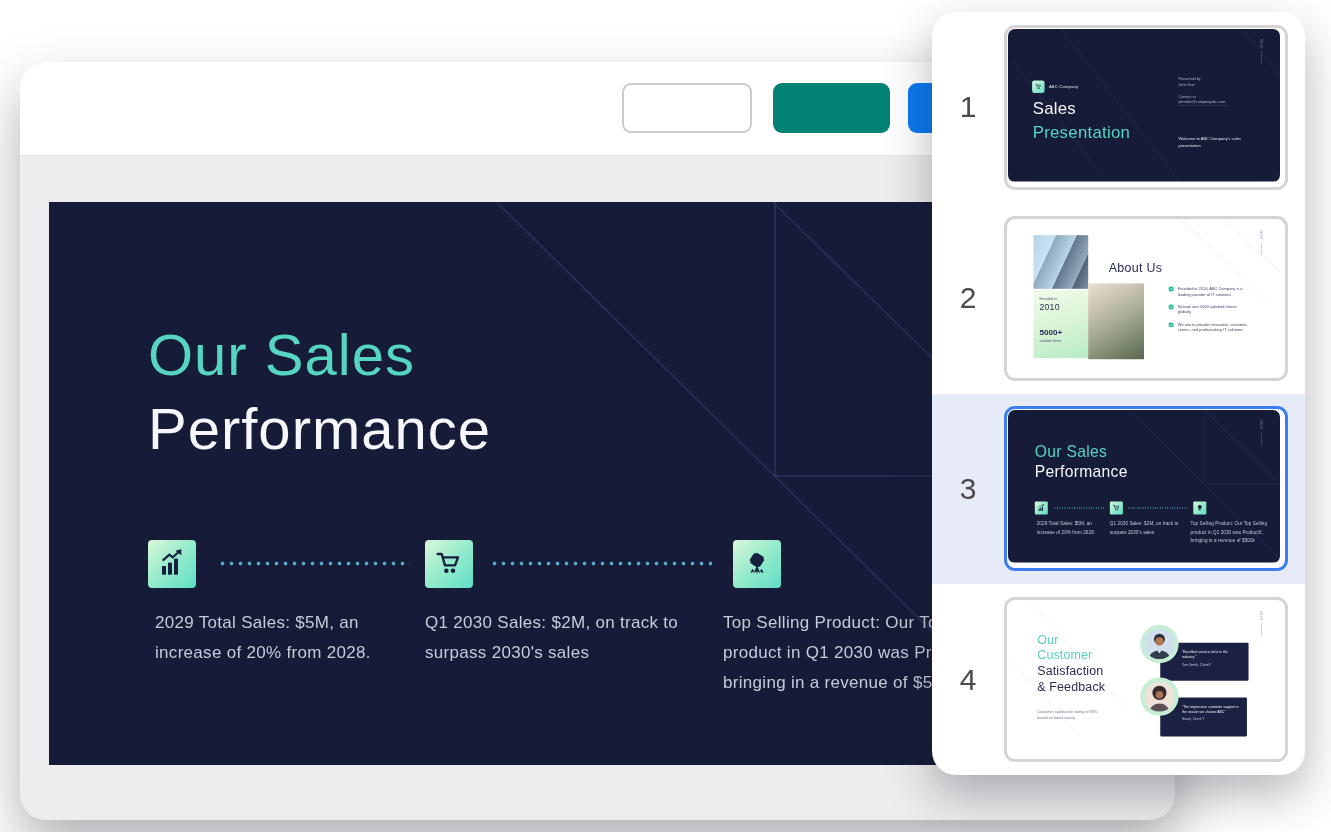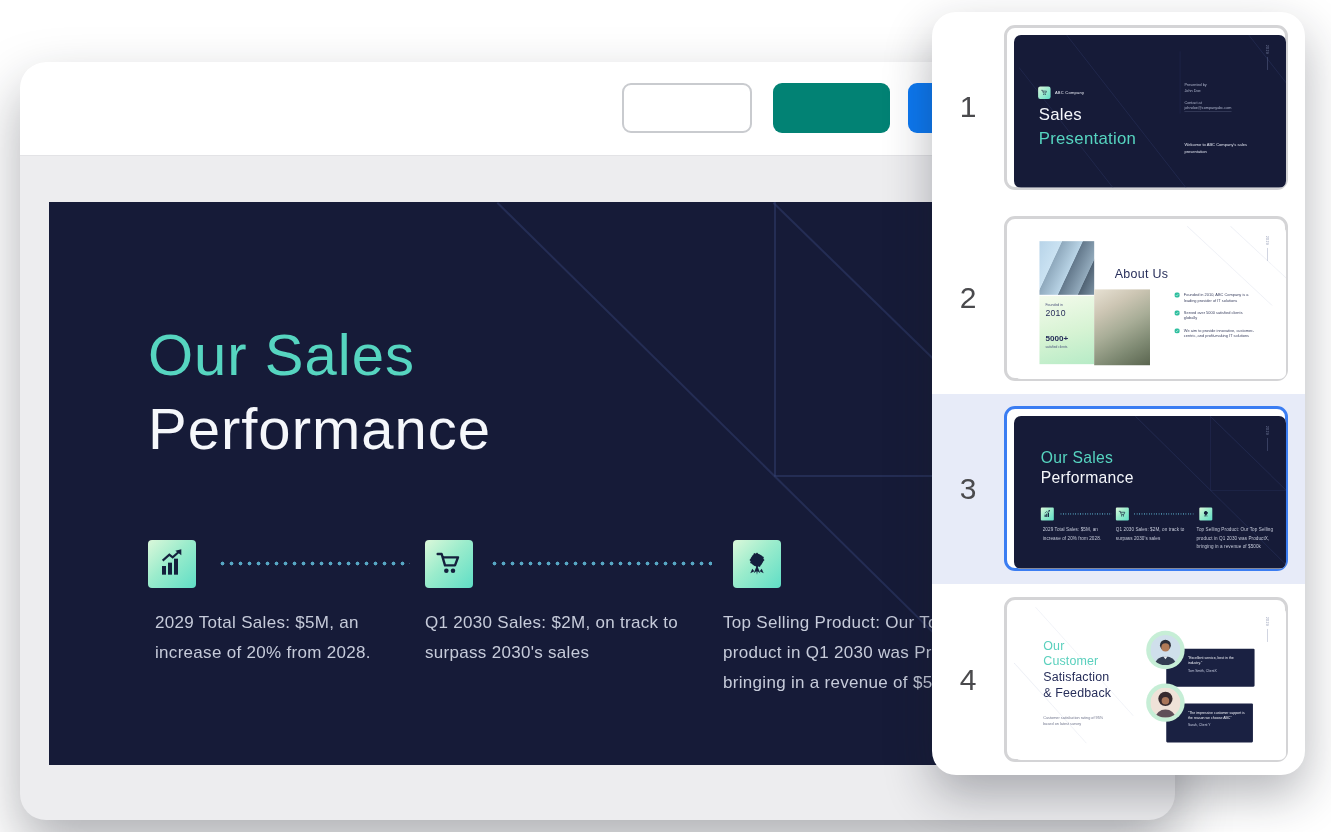--- a/index.html
+++ b/index.html
@@ -92,21 +92,21 @@
   .c2 { left:562px; top:356px; width:320px; height:144px; }
   .s4-q { font-size:13px; line-height:19px; }
   .s4-a { margin-top:12px; font-size:12.5px; color:#c3c9dd; }
 
   
   .sidebar { position:absolute; left:932px; top:12px; width:373px; height:763px; background:#ffffff;
     border-radius:24px; box-shadow:0 20px 48px rgba(25,28,40,.32); display:flex; flex-direction:column; overflow:hidden; }
   .srow { flex:1; display:flex; align-items:center; }
   .srow.selected { background:#e7ebf8; }
   .snum { width:72px; text-align:center; font-size:30px; color:#4a4a4d; }
-  .thumb { width:284px; height:165px; border:3px solid #d4d4d6; border-radius:11px; background:#fff; padding:7px; cursor:pointer; }
+  .thumb { width:284px; height:165px; border:3px solid #d4d4d6; border-radius:11px; background:#fff; padding:1px; cursor:pointer; }
   .thumb.sel { border-color:#3b7df2; }
   .mini { width:272px; height:153px; border-radius:7px; overflow:hidden; position:relative; background:#fff; }
   .mini > .slide-169 { transform:scale(0.2709); transform-origin:0 0; }
 </style>
 </head>
 <body>
 
 <div class="app-window">
   <div class="toolbar">
     <button class="tb-btn tb-outline"></button>

